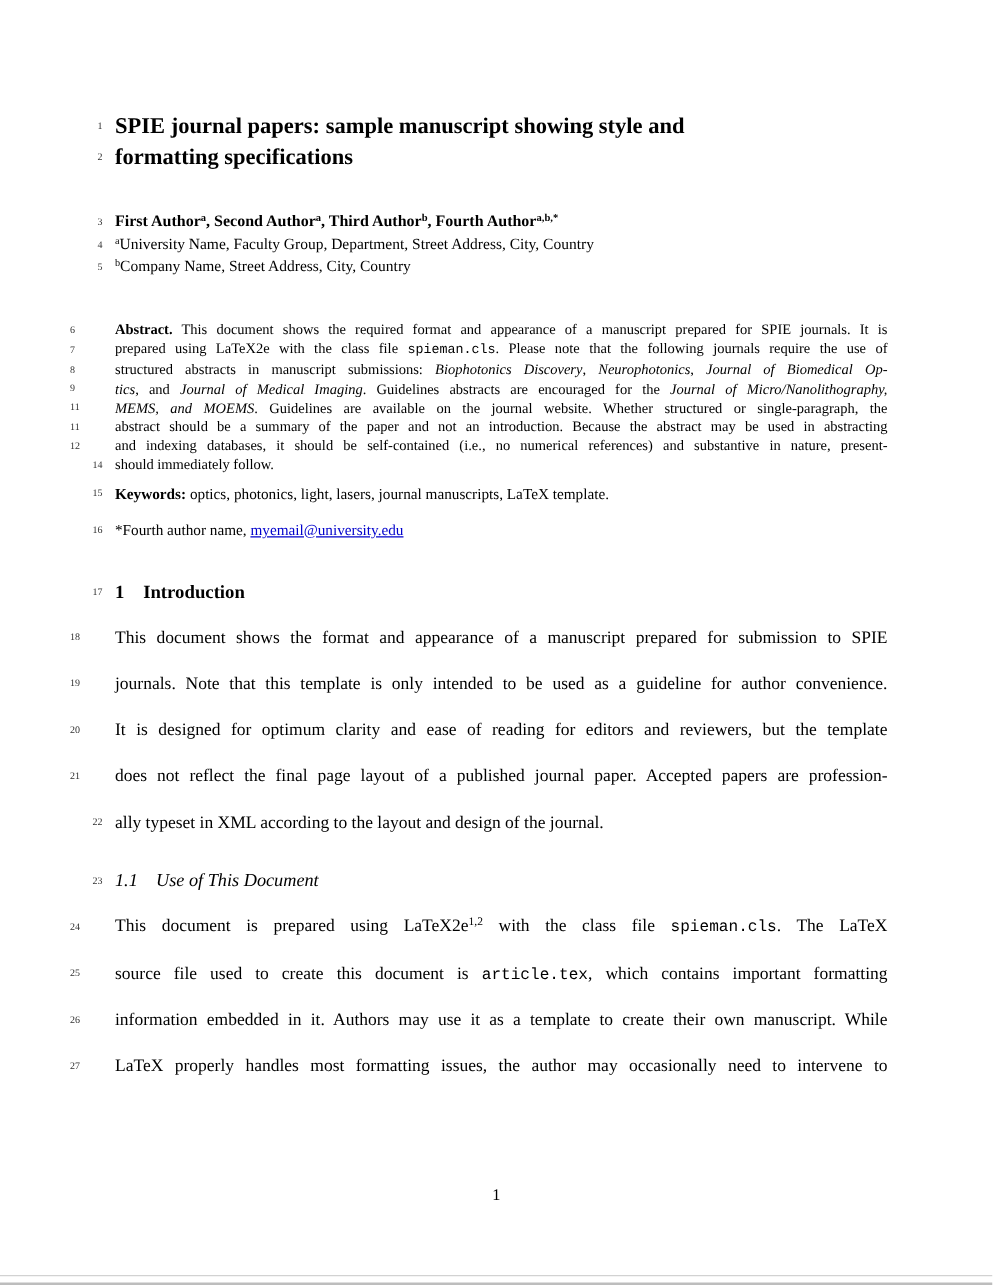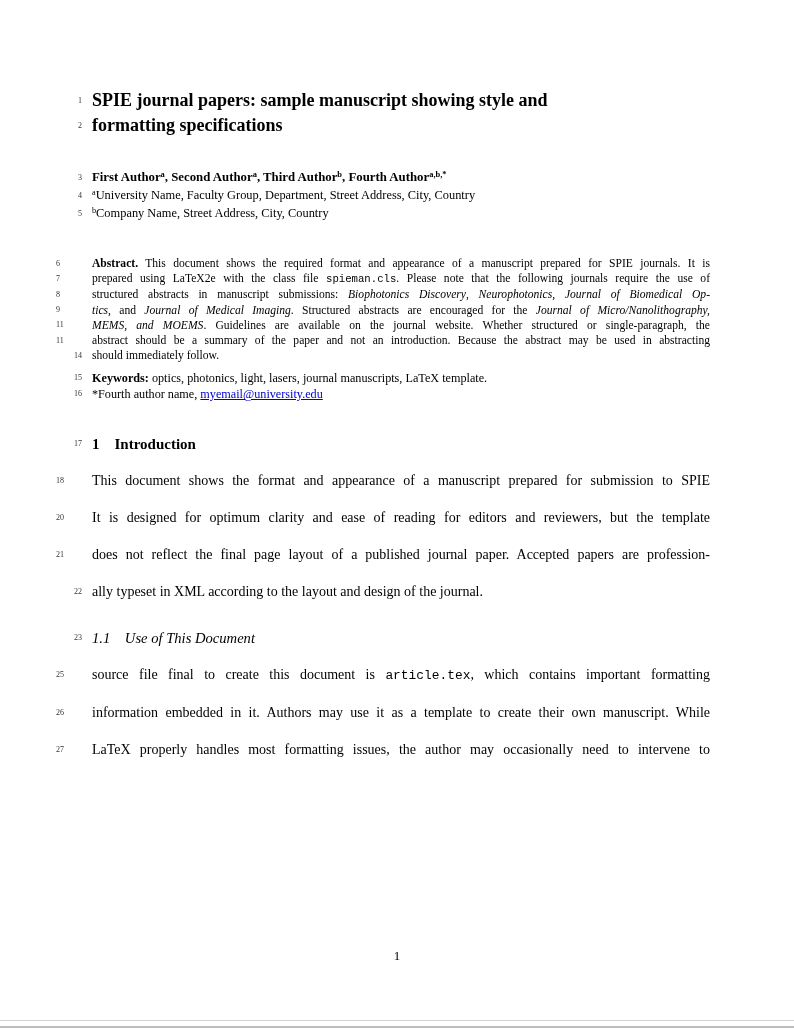--- a/index.html
+++ b/index.html
@@ -47,21 +47,21 @@
   .abstract   { font-size: 11.6px; line-height: 15.2px; }
   .keywords   { font-size: 12.2px; line-height: 16px; }
   .footnote   { font-size: 12.2px; line-height: 16px; }
   .section    { font-size: 15px;   font-weight: bold; line-height: 20px; }
   .subsection { font-size: 14.6px; font-style: italic; line-height: 20px; }
   .body-line  { font-size: 14px;   line-height: 37px; }
 
   
   .affil + .abstract     { margin-top: 33px; }
   .abstract + .keywords  { margin-top: 7px; }
-  .keywords + .footnote  { }
+  .keywords + .footnote  { margin-top: 13px; }
   .footnote + .section   { margin-top: 32px; }
   .section + .body-line  { margin-top: 8px; }
   .body-line + .subsection { margin-top: 18px; }
   .subsection + .body-line { margin-top: 8px; }
 
   
   .j { text-align: justify; text-align-last: justify; }
 
   
   .bold { font-weight: bold; }
@@ -94,32 +94,35 @@
 <div class="page">
   <main class="doc" id="doc-root">
       <div class="line title"><span class="lineno">1</span><span>SPIE journal papers: sample manuscript showing style and</span></div>
       <div class="line title"><span class="lineno">2</span><span>formatting specifications</span></div>
       <div class="line authors"><span class="lineno">3</span><span>First Author</span><span class="sup">a</span><span>, Second Author</span><span class="sup">a</span><span>, Third Author</span><span class="sup">b</span><span>, Fourth Author</span><span class="sup">a,b,*</span></div>
       <div class="line affil"><span class="lineno">4</span><span class="sup">a</span><span>University Name, Faculty Group, Department, Street Address, City, Country</span></div>
       <div class="line affil"><span class="lineno">5</span><span class="sup">b</span><span>Company Name, Street Address, City, Country</span></div>
       <div class="line abstract j"><span class="lineno">6</span><span class="bold">Abstract.</span><span> This document shows the required format and appearance of a manuscript prepared for SPIE journals. It is</span></div>
       <div class="line abstract j"><span class="lineno">7</span><span>prepared using LaTeX2e with the class file </span><span class="mono">spieman.cls</span><span>. Please note that the following journals require the use of</span></div>
       <div class="line abstract j"><span class="lineno">8</span><span>structured abstracts in manuscript submissions: </span><span class="ital">Biophotonics Discovery</span><span>, </span><span class="ital">Neurophotonics</span><span>, </span><span class="ital">Journal of Biomedical Op-</span></div>
-      <div class="line abstract j"><span class="lineno">9</span><span class="ital">tics</span><span>, and </span><span class="ital">Journal of Medical Imaging</span><span>. Structured abstracts are encouraged for the </span><span class="ital">Journal of Micro/Nanolithography,</span></div>
+      <div class="line abstract j"><span class="lineno">9</span><span class="ital">tics</span><span>, and </span><span class="ital">Journal of Medical Imaging</span><span>. Guidelines abstracts are encouraged for the </span><span class="ital">Journal of Micro/Nanolithography,</span></div>
       <div class="line abstract j"><span class="lineno">11</span><span class="ital">MEMS, and MOEMS</span><span>. Guidelines are available on the journal website. Whether structured or single-paragraph, the</span></div>
       <div class="line abstract j"><span class="lineno">11</span><span>abstract should be a summary of the paper and not an introduction. Because the abstract may be used in abstracting</span></div>
+      <div class="line abstract j"><span class="lineno">12</span><span>and indexing databases, it should be self-contained (i.e., no numerical references) and substantive in nature, present-</span></div>
       <div class="line abstract"><span class="lineno">14</span><span>should immediately follow.</span></div>
       <div class="line keywords"><span class="lineno">15</span><span class="bold">Keywords:</span><span> optics, photonics, light, lasers, journal manuscripts, LaTeX template.</span></div>
       <div class="line footnote"><span class="lineno">16</span><span>*Fourth author name, </span><a class="email" href="#">myemail@university.edu</a></div>
       <div class="line section"><span class="lineno">17</span><span>1 Introduction</span></div>
       <div class="line body-line j"><span class="lineno">18</span><span>This document shows the format and appearance of a manuscript prepared for submission to SPIE</span></div>
+      <div class="line body-line j"><span class="lineno">19</span><span>journals. Note that this template is only intended to be used as a guideline for author convenience.</span></div>
       <div class="line body-line j"><span class="lineno">20</span><span>It is designed for optimum clarity and ease of reading for editors and reviewers, but the template</span></div>
       <div class="line body-line j"><span class="lineno">21</span><span>does not reflect the final page layout of a published journal paper. Accepted papers are profession-</span></div>
       <div class="line body-line"><span class="lineno">22</span><span>ally typeset in XML according to the layout and design of the journal.</span></div>
       <div class="line subsection"><span class="lineno">23</span><span>1.1 Use of This Document</span></div>
-      <div class="line body-line j"><span class="lineno">25</span><span>source file final to create this document is </span><span class="mono">article.tex</span><span>, which contains important formatting</span></div>
+      <div class="line body-line j"><span class="lineno">24</span><span>This document is prepared using LaTeX2e</span><span class="sup">1,2</span><span> with the class file </span><span class="mono">spieman.cls</span><span>. The LaTeX</span></div>
+      <div class="line body-line j"><span class="lineno">25</span><span>source file used to create this document is </span><span class="mono">article.tex</span><span>, which contains important formatting</span></div>
       <div class="line body-line j"><span class="lineno">26</span><span>information embedded in it. Authors may use it as a template to create their own manuscript. While</span></div>
       <div class="line body-line j"><span class="lineno">27</span><span>LaTeX properly handles most formatting issues, the author may occasionally need to intervene to</span></div>
     </main>
   <div class="page-footer">1</div>
   <div class="page-sep-1"></div>
   <div class="page-sep-2"></div>
 </div>
 
 </body></html>

